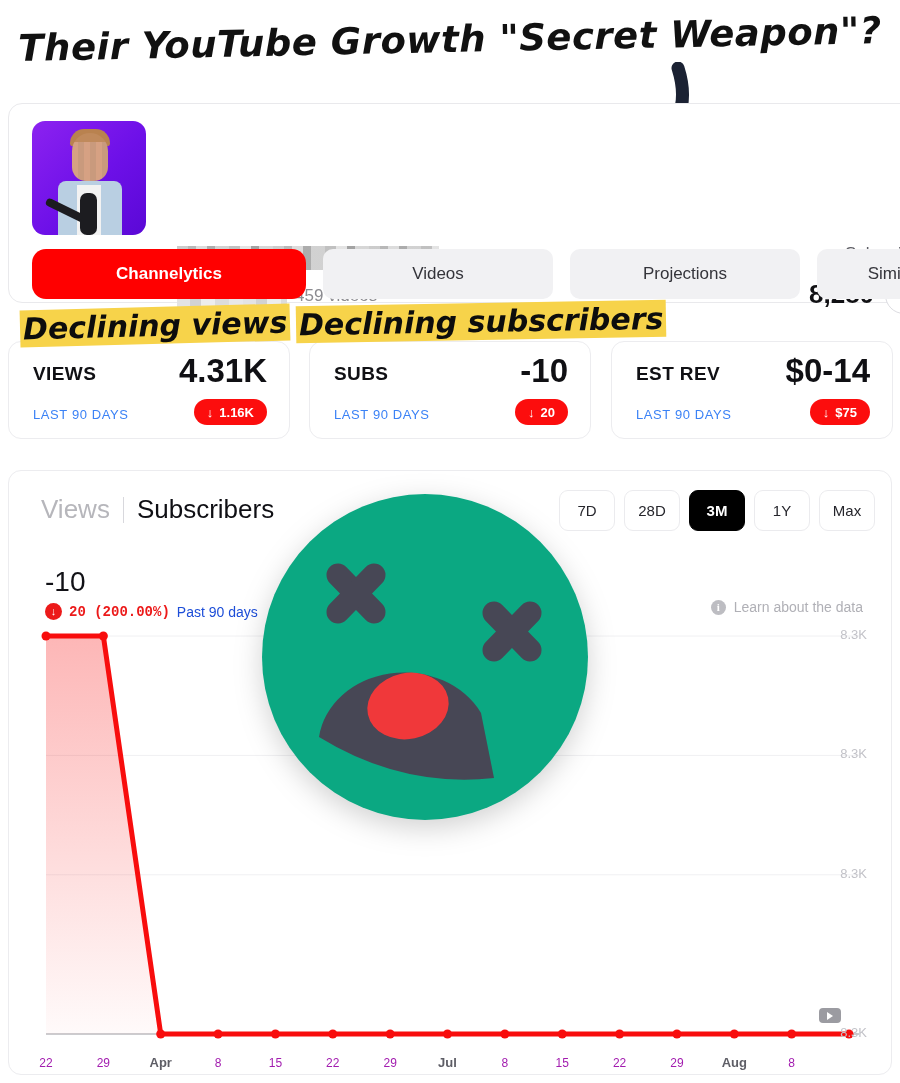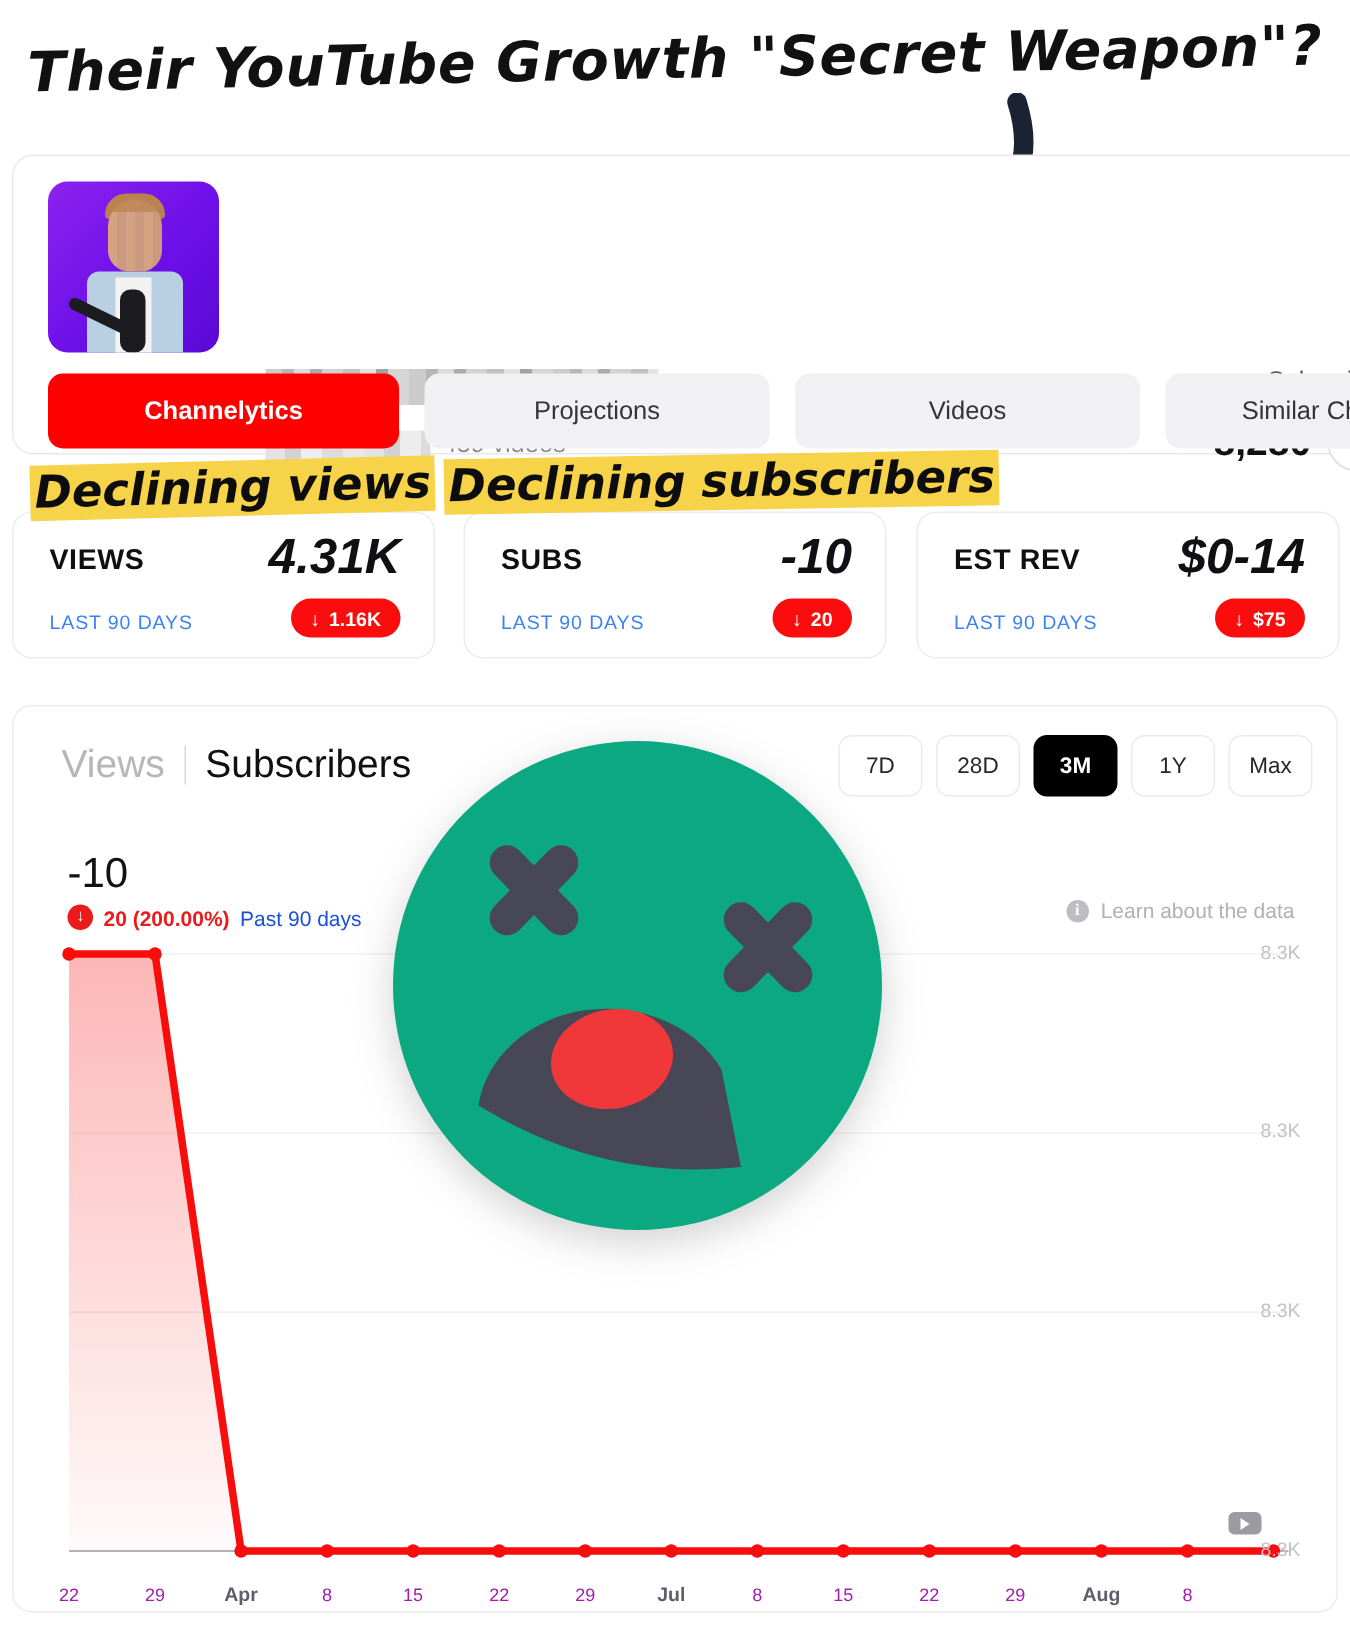--- a/index.html
+++ b/index.html
@@ -209,21 +209,21 @@
     border-radius: 10px;
     background: #f1f1f3;
     color: #34343a;
     font-size: 17px;
     display: flex;
     align-items: center;
     justify-content: center;
     box-sizing: border-box;
     padding: 0 18px;
   }
-  .tab.w1 { width: 234px; }
+  .tab.w1 { width: 274px; border-radius: 14px; }
   .tab.w2 { width: 230px; }
   .tab.w3 { width: 230px; }
   .tab.w4 { width: 230px; }
   .tab.active {
     background: #ff0000;
     color: #ffffff;
     font-weight: 700;
   }
 
   
@@ -276,21 +276,20 @@
     letter-spacing: 0.4px;
     color: #101014;
   }
   .stat-value {
     position: absolute;
     top: 10px;
     right: 22px;
     font-size: 33px;
     font-weight: 700;
     color: #101014;
-    font-style: italic;
   }
   .stat-sub {
     position: absolute;
     top: 65px;
     left: 24px;
     font-size: 13px;
     letter-spacing: 0.6px;
     color: #3b82f6;
   }
   .stat-badge {
@@ -394,21 +393,21 @@
     height: 17px;
     border-radius: 50%;
     background: #ec1a1a;
     color: #ffffff;
     font-size: 11px;
     display: flex;
     align-items: center;
     justify-content: center;
     line-height: 1;
   }
-  .delta-num { color: #ec1a1a; font-weight: 700; }
+  .delta-num { color: #ec1a1a; font-weight: 700; font-family: Liberation Mono, monospace; }
   .delta-period { color: #1d4ed8; }
 
   .learn-link {
     position: absolute;
     top: 128px;
     right: 28px;
     display: flex;
     align-items: center;
     gap: 8px;
     font-size: 14px;
@@ -517,25 +516,25 @@
 
   <div class="subs-count">8,280</div>
 
   <div class="subs-pill">#</div>
 </div>
 
 <div class="tabs">
   <div class="tab w1 active">
     <span>Channelytics</span>
   </div>
+  <div class="tab w2">
+    <span>Videos</span>
+  </div>
   <div class="tab w3">
     <span>Projections</span>
-  </div>
-  <div class="tab w2">
-    <span>Videos</span>
   </div>
   <div class="tab w4">
     <span>Similar Channels</span>
   </div>
 </div>
 
 <div class="hand-note note-views">
   <span class="hl">Declining views</span>
 </div>
 <div class="hand-note note-subs">

